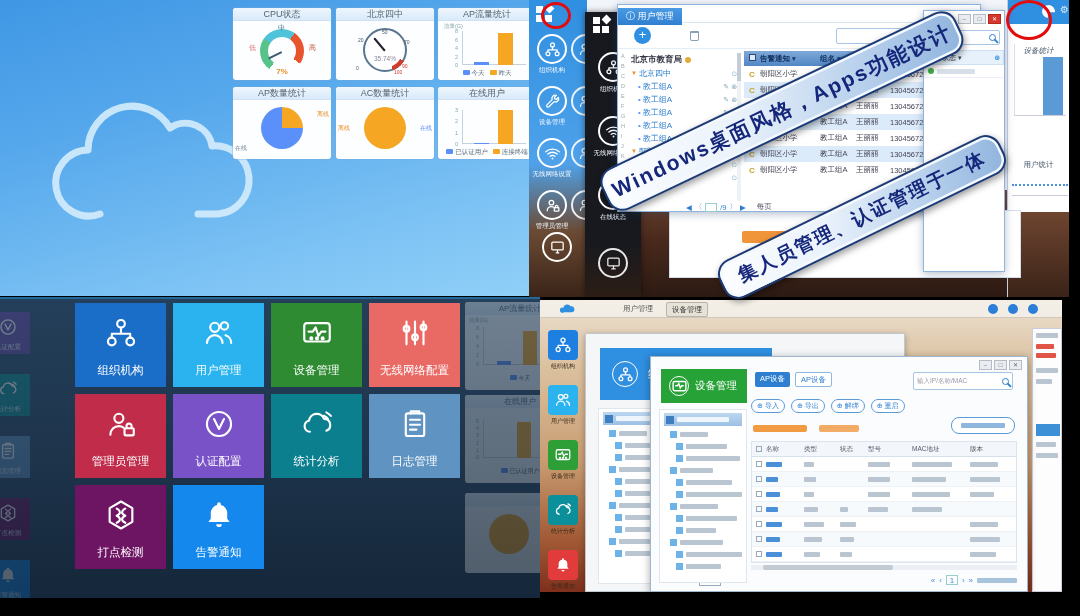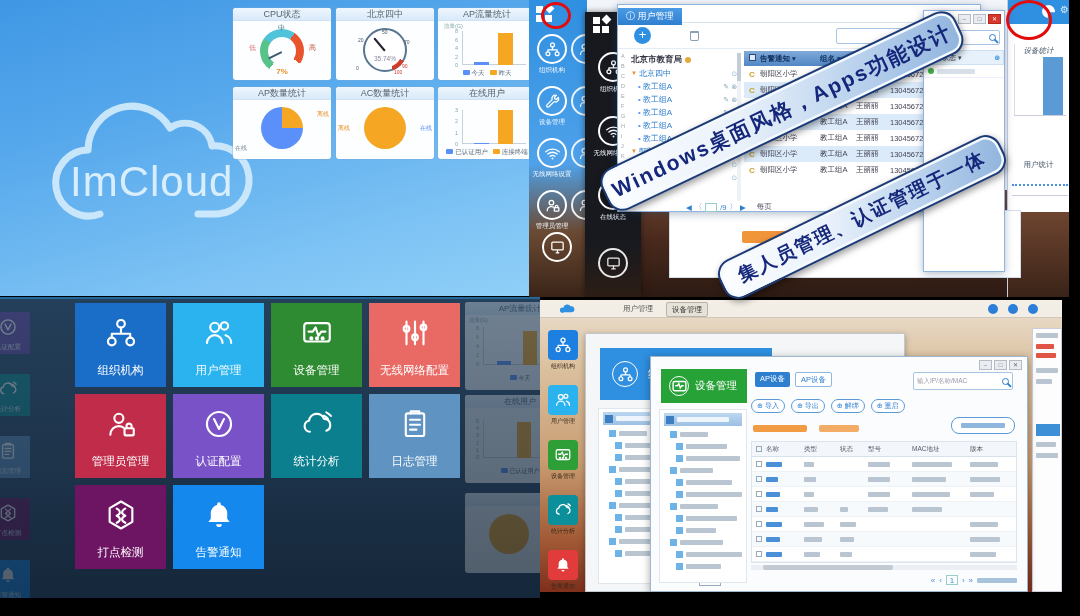--- a/index.html
+++ b/index.html
@@ -78,21 +78,20 @@
 </style>
 </head>
 <body>
 
 <div class="stage">
 
   <div class="abs q-tl">
     <svg class="abs" style="left:48px;top:86px;width:230px;height:155px;" viewBox="0 0 230 155">
       <path d="M52 128 A33 33 0 1 1 40 64 A44 44 0 0 1 122 42 A27 27 0 0 1 164 60 A32 32 0 1 1 170 128 L150 128" fill="none" stroke="#cfe9fb" stroke-width="7" stroke-linecap="round" stroke-linejoin="round" opacity="0.95"></path>
     </svg>
-    <div class="abs cloud-logo-text">ImCloud</div>
     <div id="tl-widgets" class="abs" style="left:0;top:0;width:540px;height:296px;">
         <div class="card abs" style="left: 233px; top: 8px;">
           <div class="wtitle">CPU状态</div>
           <div class="wbody">
             <div class="gauge-ring abs" style="left: 27px; top: 8px; width: 44px; height: 44px; background: conic-gradient(from 215deg, rgb(88, 194, 139) 0deg, rgb(88, 194, 139) 90deg, rgb(79, 195, 217) 90deg, rgb(79, 195, 217) 180deg, rgb(232, 84, 46) 180deg, rgb(232, 84, 46) 270deg, transparent 270deg);"></div>
             <div class="abs" style="left: 35px; top: 16px; width: 28px; height: 28px; border-radius: 50%; background: rgb(253, 254, 255);"></div>
             <div class="needle abs" style="left: 48px; top: 16px; height: 15px; transform: rotate(-116deg);"></div>
             <div class="abs" style="left: 16px; top: 22px; font-size: 7px; color: rgb(224, 122, 138);">低</div>
             <div class="abs" style="left: 45px; top: 2px; font-size: 7px; color: rgb(61, 109, 125);">中</div>
             <div class="abs" style="left: 76px; top: 22px; font-size: 7px; color: rgb(194, 80, 46);">高</div>

